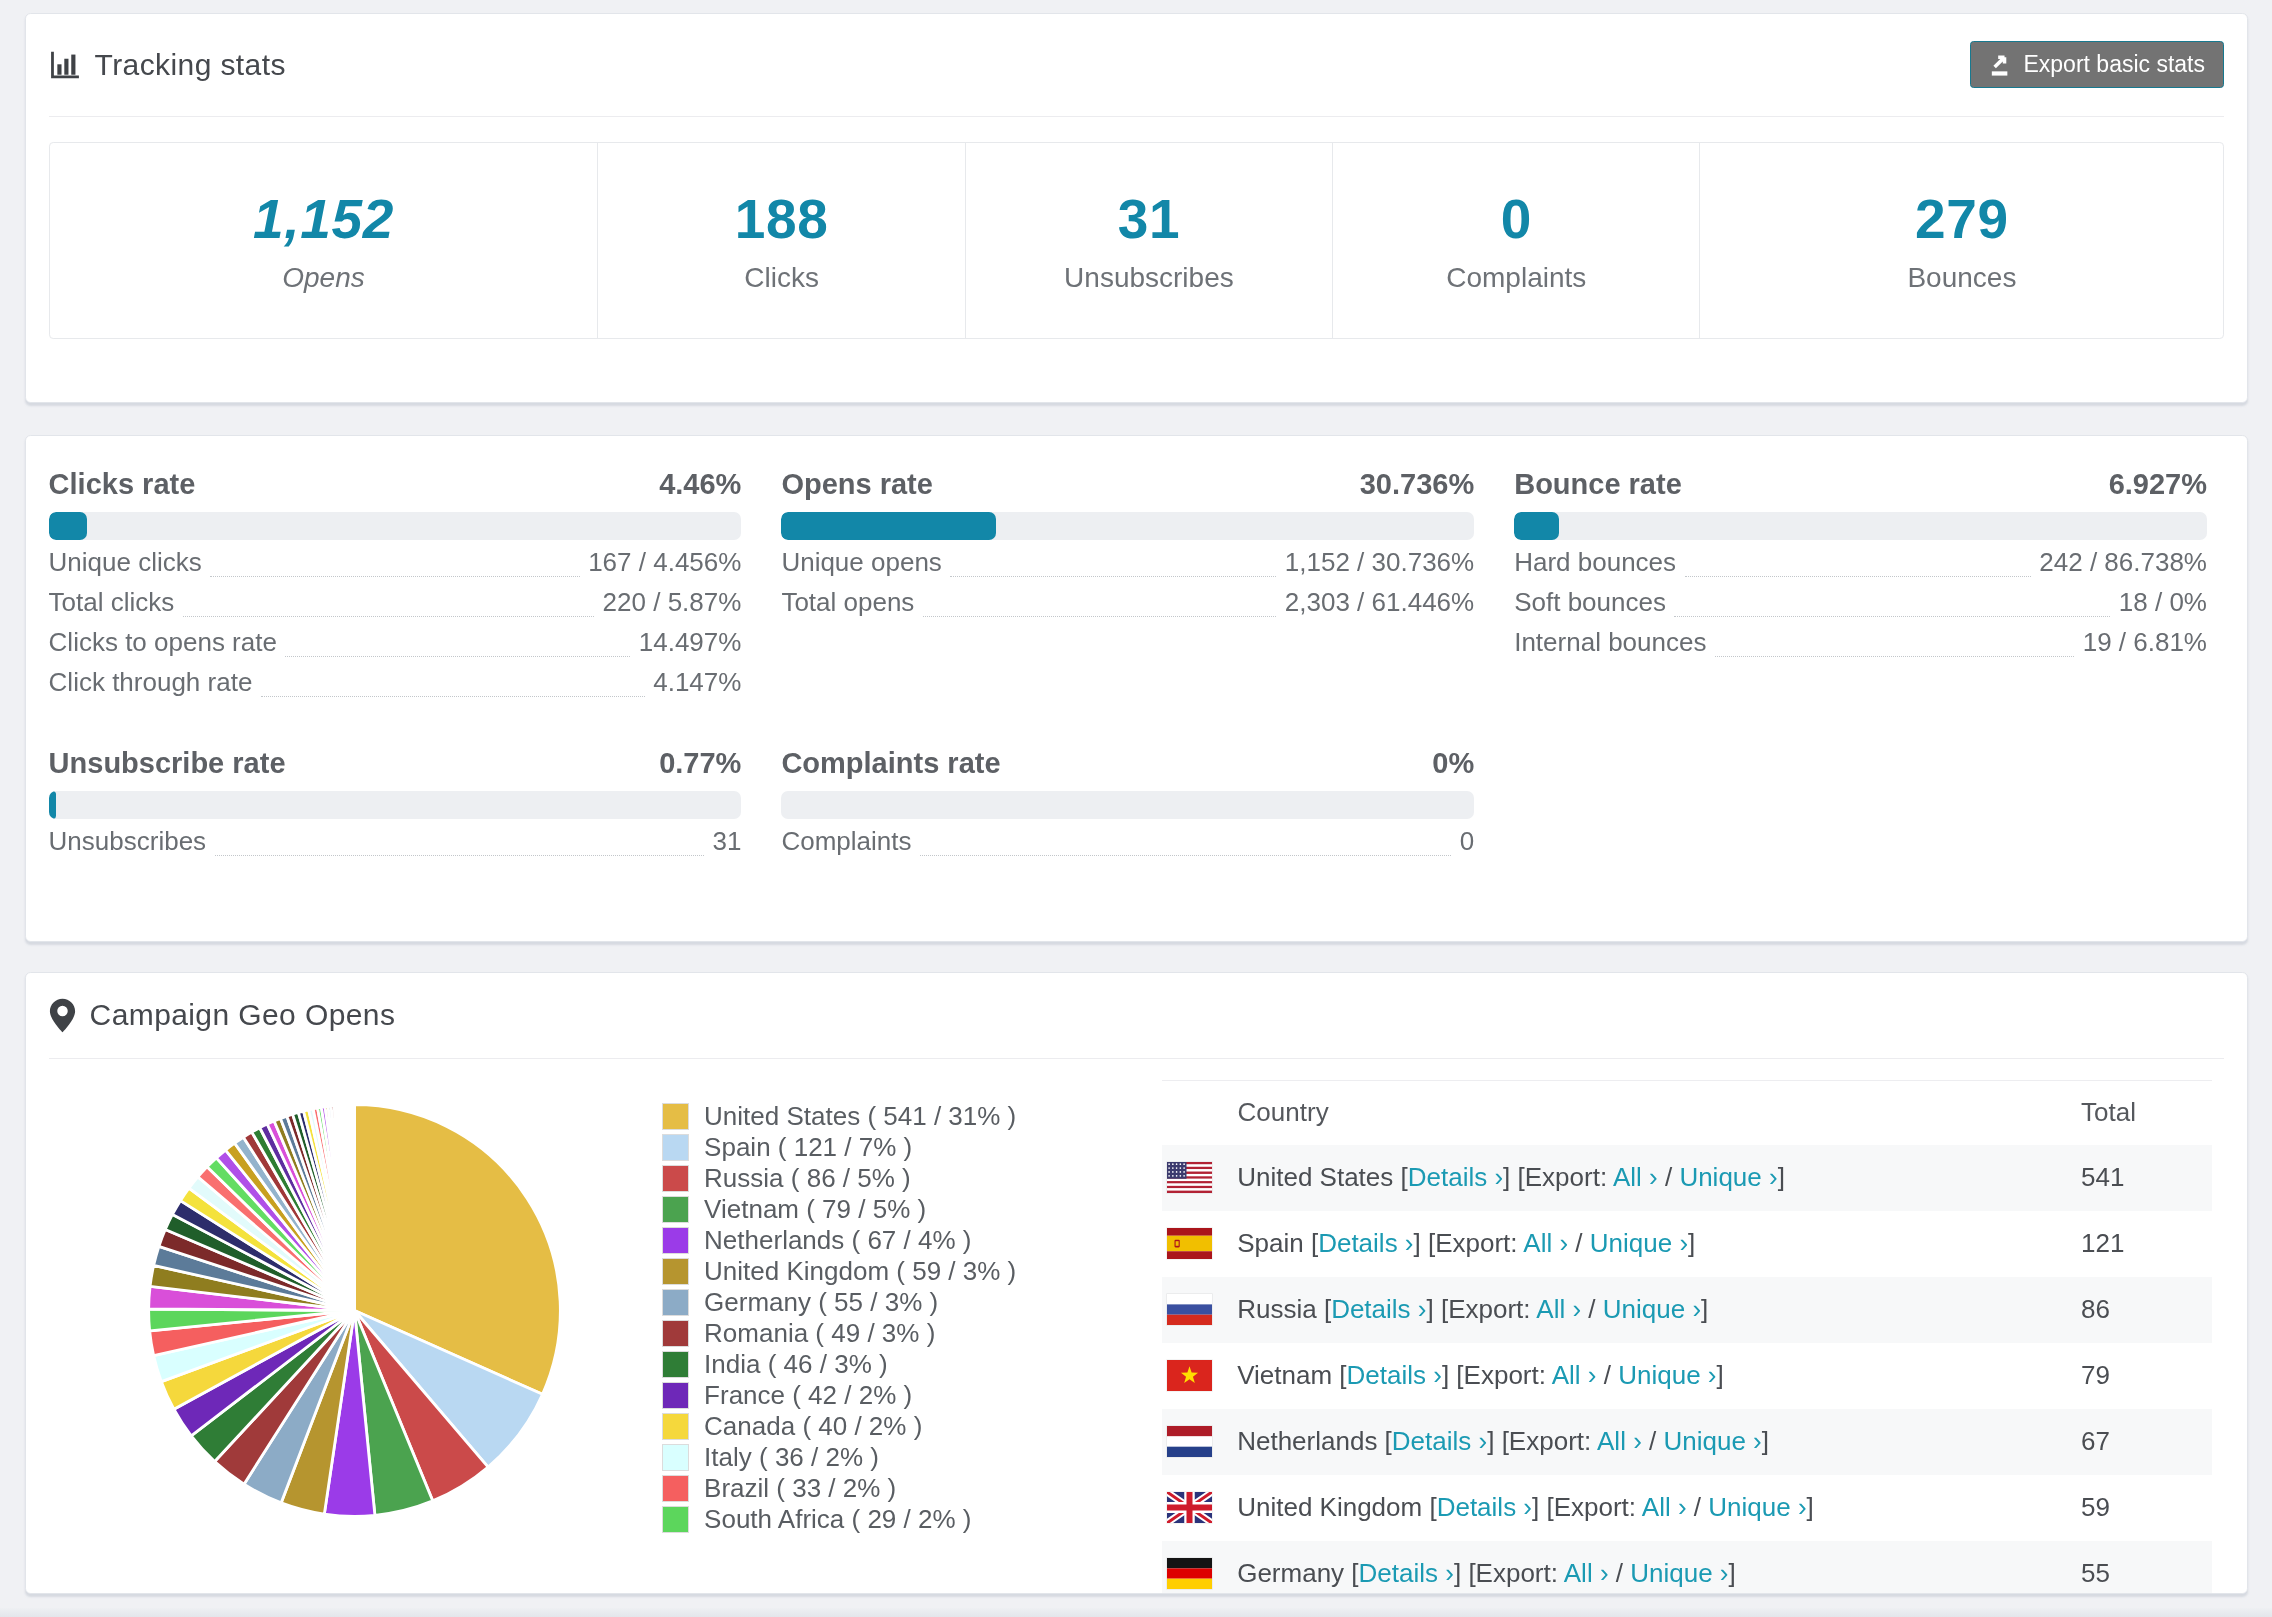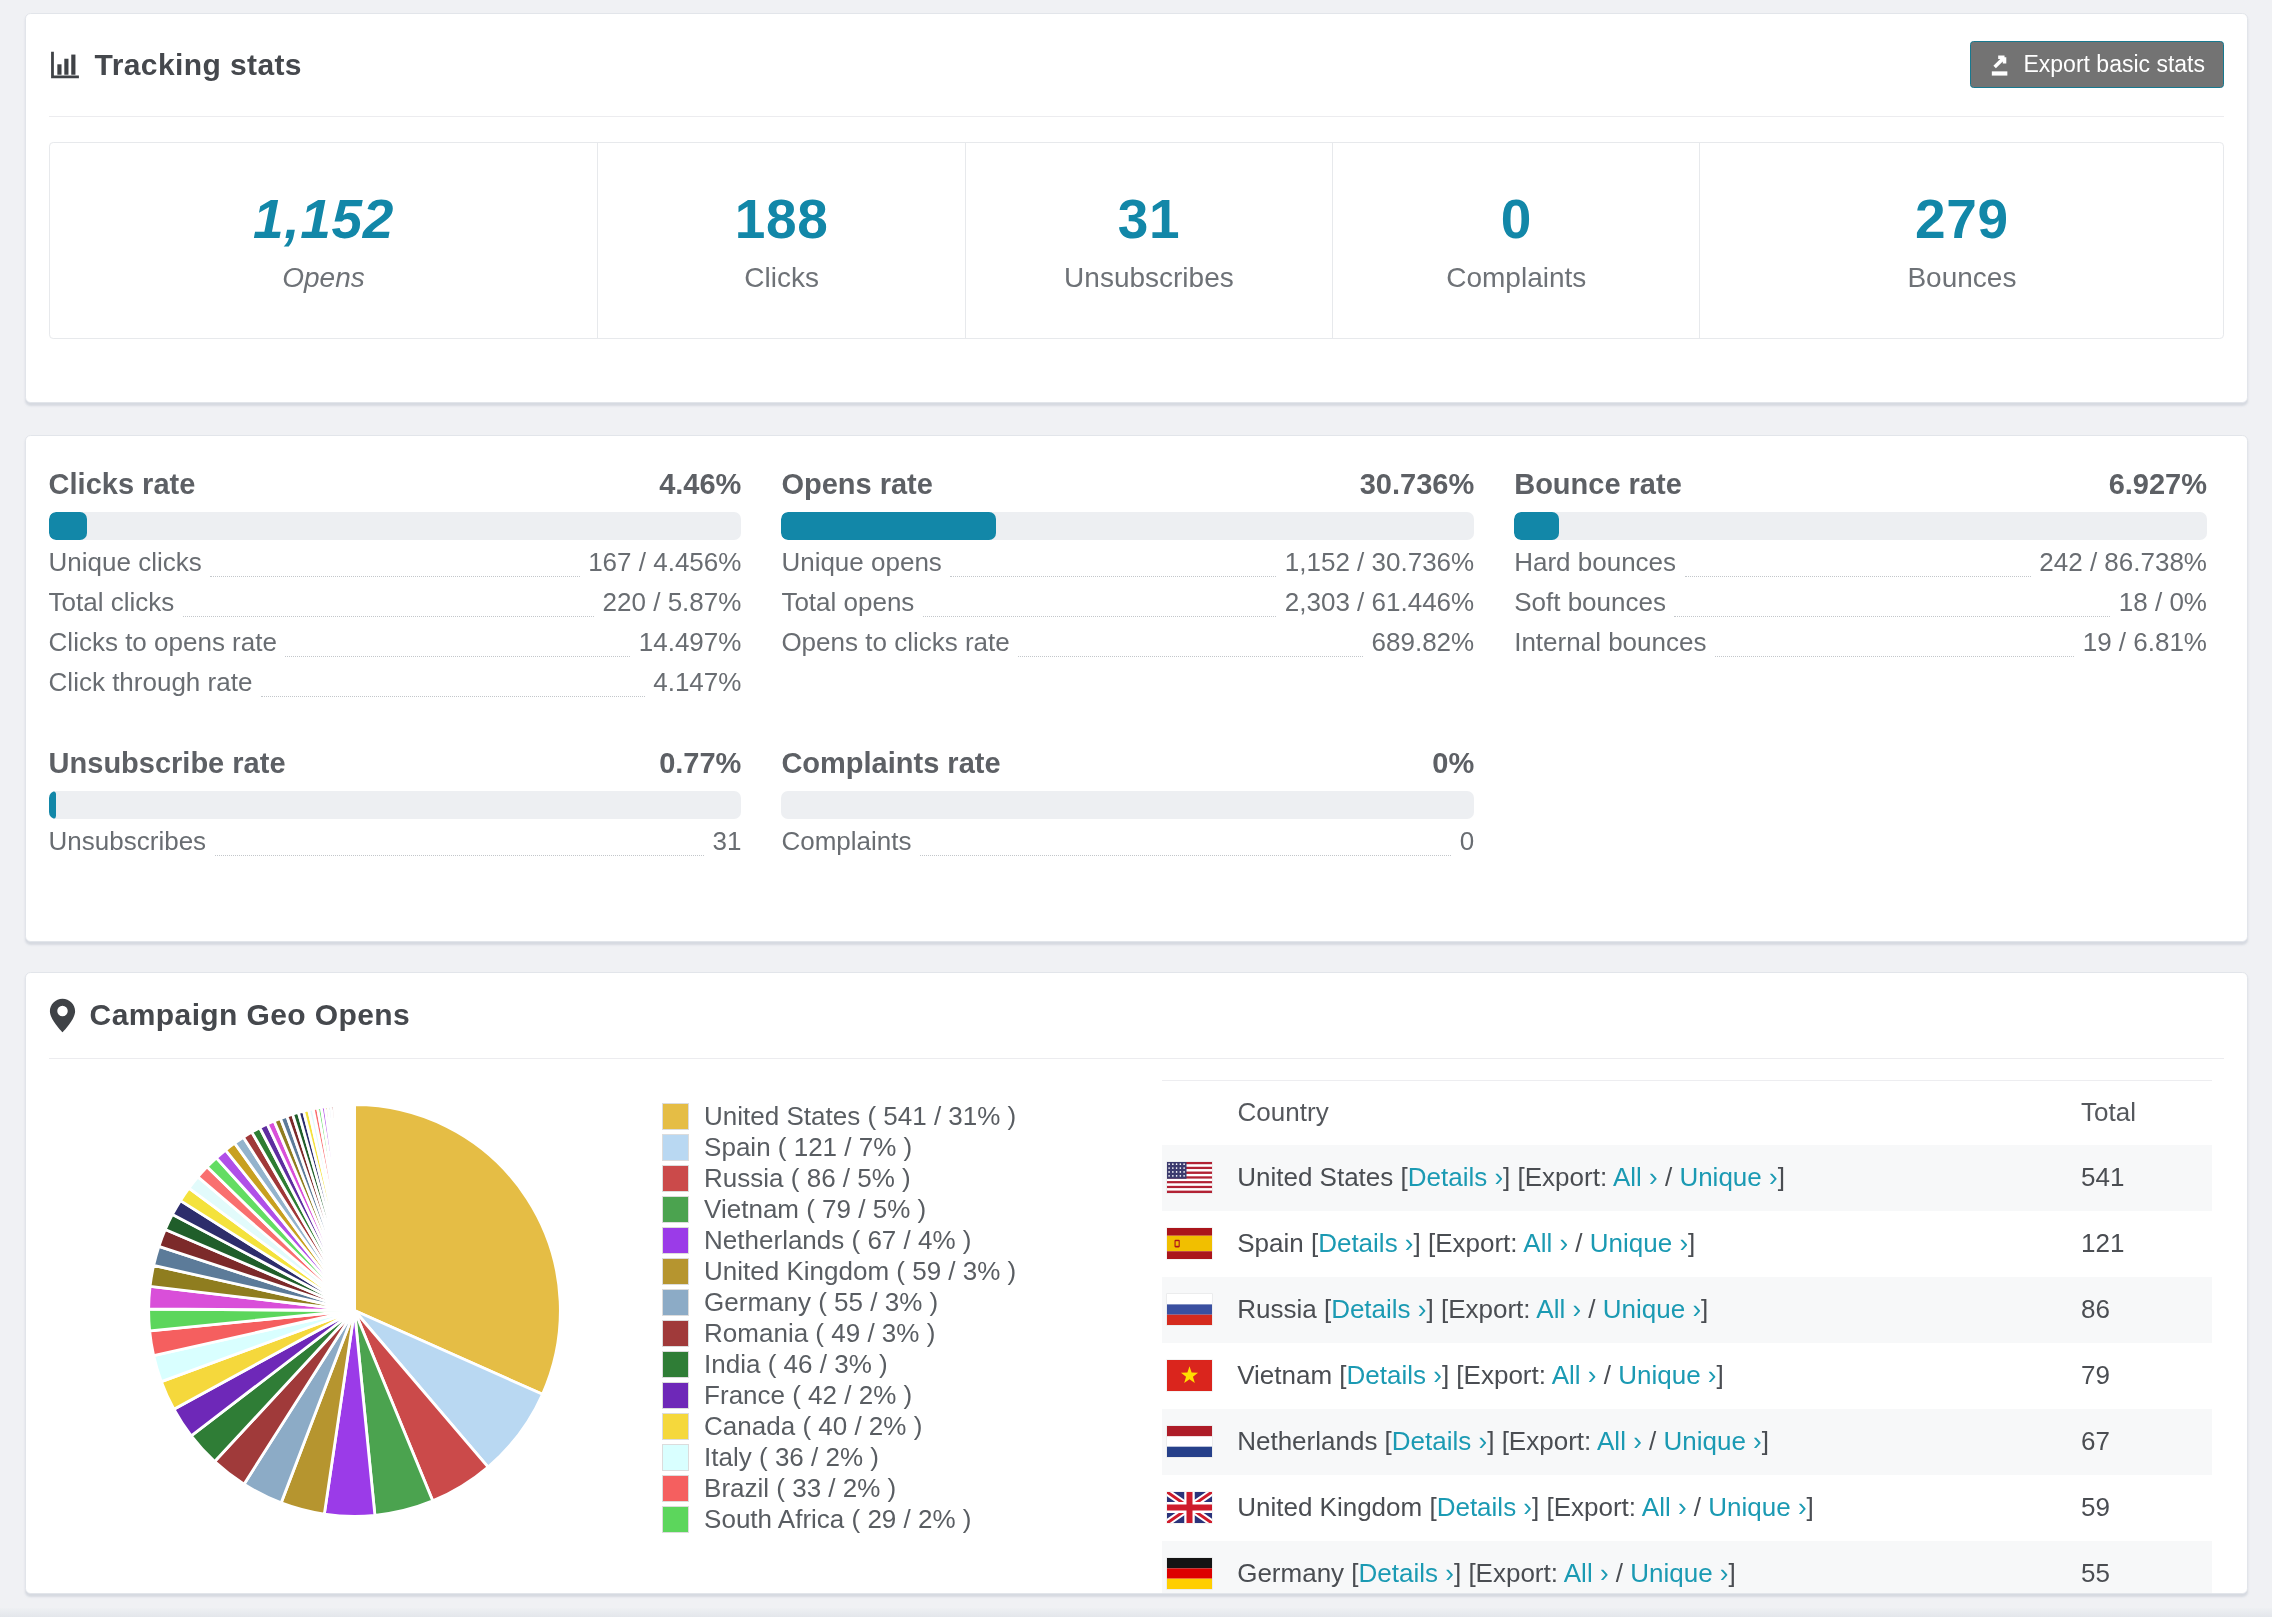--- a/index.html
+++ b/index.html
@@ -25,21 +25,21 @@
   .card-header {
     display: flex;
     align-items: center;
     margin: 0 22.6px;
     height: 103px;
     border-bottom: 0.7px solid #ececef;
   }
   .card-geo .card-header { height: 86px; }
   .card-title {
     font-size: 30px;
-    font-weight: 700;
+    font-weight: 400;
     color: #45484d;
     letter-spacing: 0.4px;
     text-align: center;
   }
   .hdr-icon { margin-right: 14px; display: inline-flex; }
 
   .export-btn {
     margin-left: auto;
     display: inline-flex;
     align-items: center;
@@ -228,25 +228,20 @@
           <div class="rate-rows">
             <div class="rate-row">
               <span>Unique opens</span>
               <span class="dots"></span>
               <span class="val">1,152 / 30.736%</span>
             </div>
             <div class="rate-row">
               <span>Total opens</span>
               <span class="dots"></span>
               <span class="val">2,303 / 61.446%</span>
-            </div>
-            <div class="rate-row">
-              <span>Opens to clicks rate</span>
-              <span class="dots"></span>
-              <span class="val">689.82%</span>
             </div>
           </div>
         </div>
         <div class="rate-block">
           <div class="rate-head">
             <span>Bounce rate</span>
             <span>6.927%</span>
           </div>
           <div class="rate-bar">
             <div class="fill" style="width: 6.5%;"></div>

